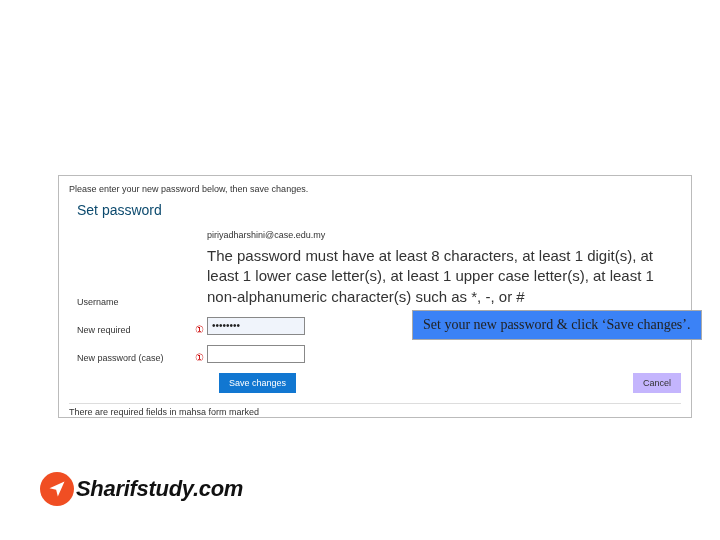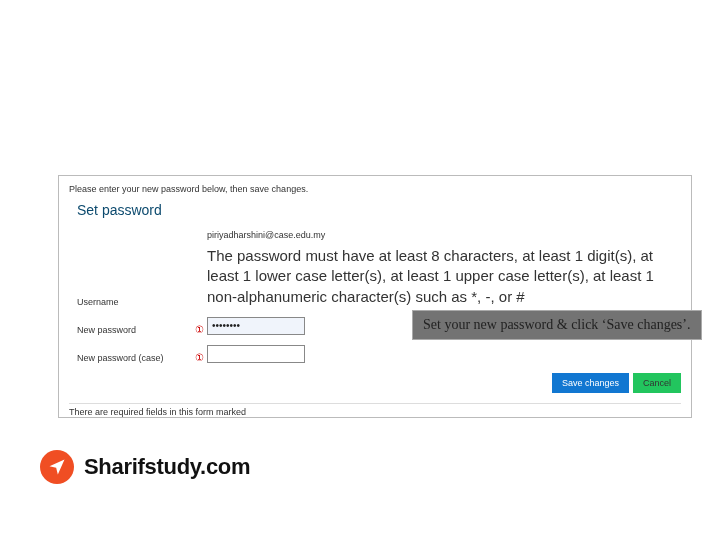--- a/index.html
+++ b/index.html
@@ -24,47 +24,47 @@
     .col-value { flex: 1; font-size: 9px; color: #333; }
     .pw-hint { font-size: 15px; color: #333; line-height: 1.35; margin-top: 6px; }
     .input-box {
       width: 98px; height: 18px;
       border: 1px solid #888;
       background: #f0f4fb;
       font-size: 10px; padding: 1px 4px;
       color: #222;
     }
     .input-box.empty { background: #fff; }
-    .btn-row { display: flex; justify-content: flex-end; padding-left: 150px; margin: 8px 0 10px; gap: 4px; }
+    .btn-row { display: flex; justify-content: space-between; padding-left: 150px; margin: 8px 0 10px; gap: 4px; }
     .btn-save {
       background: #1177d1; color: #fff;
       border: none; font-size: 9px;
       padding: 5px 10px; cursor: pointer;
     }
     .btn-cancel {
-      background: #22c55e; color: #333;
+      background: #c4b5fd; color: #333;
       border: none; font-size: 9px;
       padding: 5px 10px; cursor: pointer;
     }
     .divider { border-top: 1px solid #ddd; margin: 0 10px; }
     .note-row { font-size: 9px; color: #333; padding: 3px 10px 0; white-space: nowrap; overflow: hidden; }
     .callout {
       position: absolute;
       left: 412px; top: 310px;
       width: 290px;
-      background: #737373;
+      background: #3b82f6;
       border: 1px solid #aaa;
       font-family: "Times New Roman", Times, serif;
       font-size: 14px; color: #222;
       padding: 6px 10px;
     }
     .brand {
       position: absolute;
-      left: 40px; top: 450px;
-      display: flex; align-items: center; gap: 10px;
+      left: 40px; top: 472px;
+      display: flex; align-items: center; gap: 2px; font-style: italic;
     }
     .brand-icon {
       width: 34px; height: 34px; border-radius: 50%;
       background: #f04e23;
       display: flex; align-items: center; justify-content: center;
     }
     .brand-text {
       font-family: Arial, sans-serif;
       font-size: 22px; font-weight: 600; color: #111;
       letter-spacing: -0.3px;
@@ -81,42 +81,42 @@
     <div class="row">
       <div class="col-label">Username</div>
       <div class="col-req"></div>
       <div class="col-value">
         <div>piriyadharshini@case.edu.my</div>
         <div class="pw-hint">The password must have at least 8 characters, at least 1 digit(s), at least 1 lower case letter(s), at least 1 upper case letter(s), at least 1 non-alphanumeric character(s) such as *, -, or #</div>
       </div>
     </div>
 
     <div class="row">
-      <div class="col-label">New password</div>
+      <div class="col-label">New required</div>
       <div class="col-req">①</div>
       <div class="col-value">
         <input class="input-box" type="text" value="••••••••" style="">
       </div>
     </div>
 
     <div class="row">
       <div class="col-label">New password (case)</div>
       <div class="col-req">①</div>
       <div class="col-value">
         <input class="input-box empty" type="text" value="" style="">
       </div>
     </div>
 
     <div class="btn-row">
       <button class="btn-save">Save changes</button>
       <button class="btn-cancel">Cancel</button>
     </div>
   </div>
   <div class="divider"></div>
-  <div class="note-row">There are required fields in this form marked</div>
+  <div class="note-row">There are required fields in mahsa form marked</div>
 </div>
 
 <div class="callout">Set your new password &amp; click ‘Save changes’.</div>
 
 <div class="brand">
   <div class="brand-icon">
     <svg width="20" height="20" viewBox="0 0 24 24" fill="none">
       <path d="M3 11 L21 3 L13 21 L11 13 L3 11 Z" fill="#fff"></path>
     </svg>
   </div>

